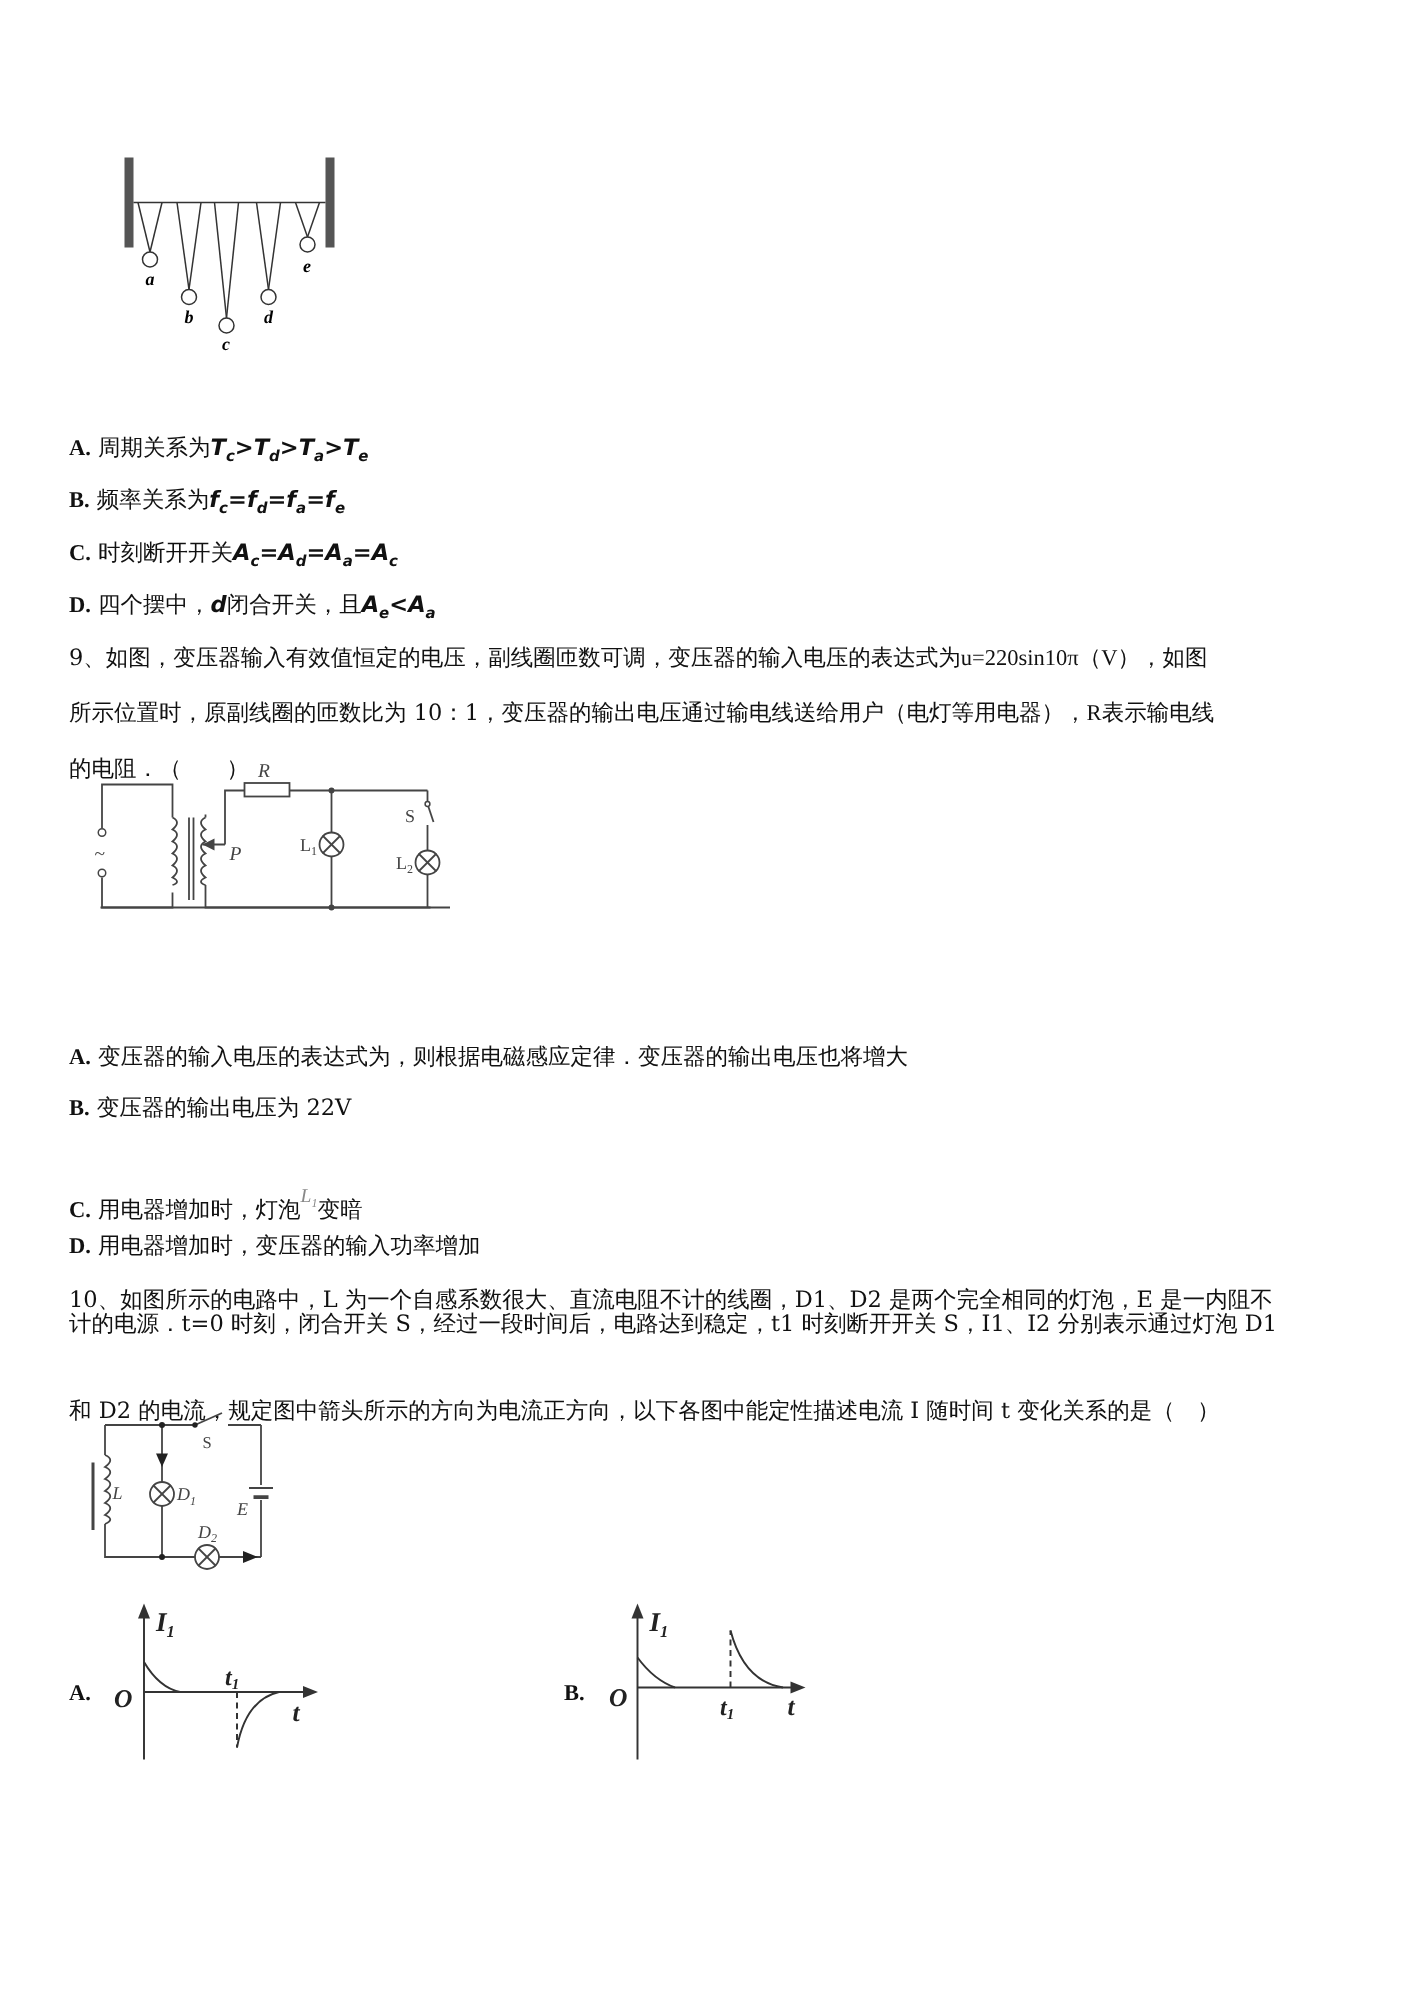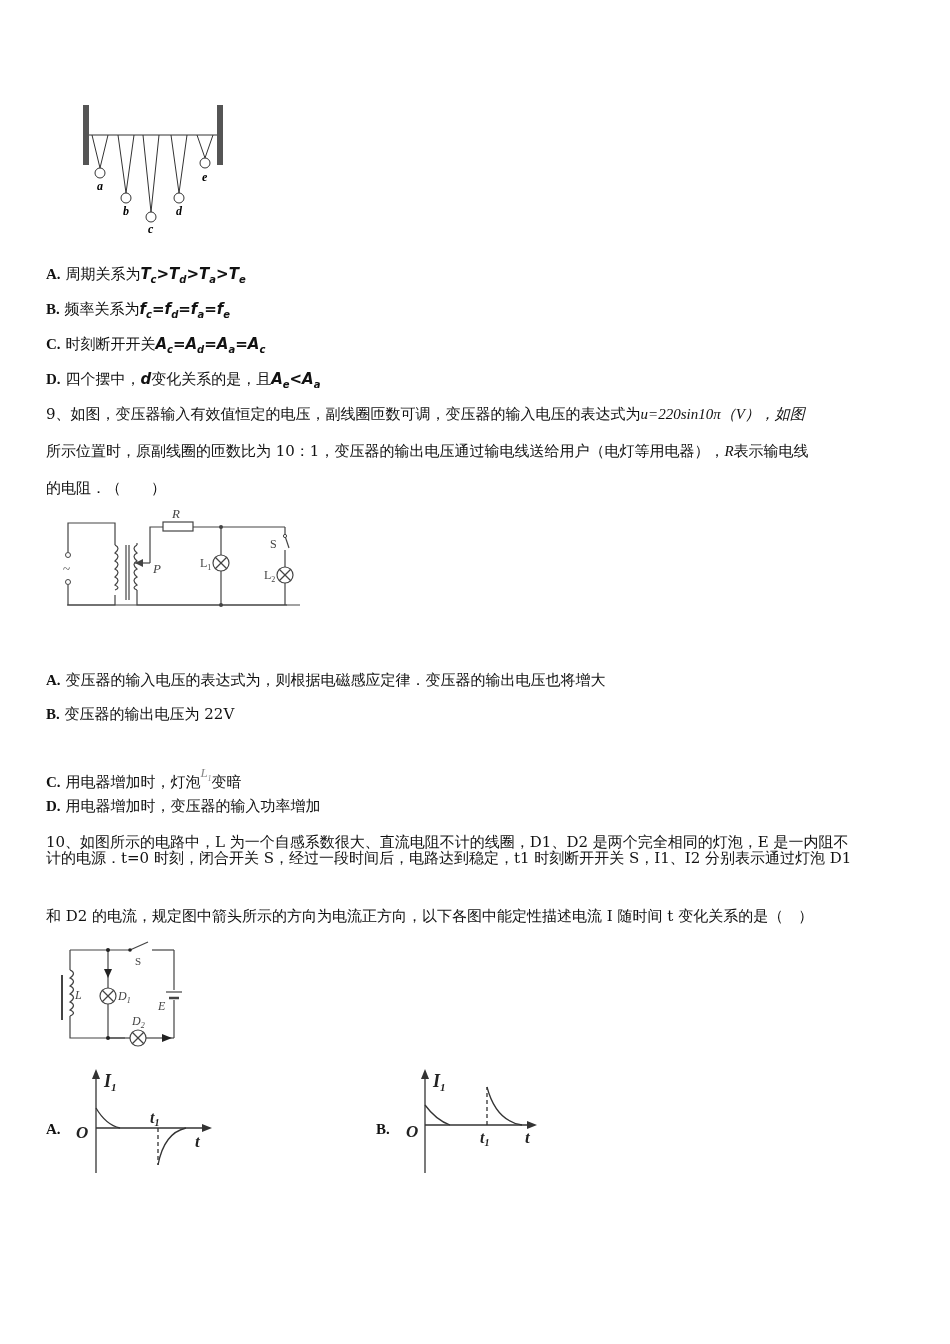--- a/index.html
+++ b/index.html
@@ -1,23 +1,23 @@
 <!DOCTYPE html>
 <html><head>
   <meta charset="utf-8">
   <style>
     html, body { margin: 0; padding: 0; background: #ffffff; }
     body { width: 950px; height: 1344px; position: relative; overflow: hidden;
            font-family: "DejaVu Serif", "Liberation Serif", serif; color: #111; }
     .abs { position: absolute; }
-    .line { position: absolute; left: 46px; font-size: 15px; line-height: 28px; white-space: nowrap; }
+    .line { position: absolute; left: 46px; font-size: 15px; line-height: 16px; white-space: nowrap; margin-top: 30px; }
     .opt-label { font-weight: bold; font-family: "Liberation Serif", serif; }
     .math { font-family: "DejaVu Sans", sans-serif; font-weight: bold; font-style: italic; }
     .math sub { font-size: 10px; font-weight: bold; font-style: italic; }
-    .ital { font-style: italic; font-family: "Liberation Serif", serif; }
+    .ital { font-family: "Liberation Serif", serif; }
     .l1-inline { font-family: "Liberation Serif", serif; font-style: italic; color: #888; font-size: 13px; position: relative; top: -10px; }
     .l1-inline sub { font-size: 8px; }
     svg text { font-family: "Liberation Serif", serif; }
   </style>
 </head>
 <body>
 
 <svg class="abs" style="left:75px;top:100px" width="160" height="135" viewBox="0 0 160 135">
   <rect x="8" y="5" width="6" height="60" fill="#555"></rect>
   <rect x="142" y="5" width="6" height="60" fill="#555"></rect>
@@ -56,21 +56,21 @@
 <div class="line" style="top:295px">
   <span class="opt-label">B.</span>
   <span>频率关系为</span><span class="math">f<sub>c</sub>=f<sub>d</sub>=f<sub>a</sub>=f<sub>e</sub></span>
 </div>
 <div class="line" style="top:330px">
   <span class="opt-label">C.</span>
   <span>时刻断开开关</span><span class="math">A<sub>c</sub>=A<sub>d</sub>=A<sub>a</sub>=A<sub>c</sub></span>
 </div>
 <div class="line" style="top:365px">
   <span class="opt-label">D.</span>
-  <span>四个摆中，</span><span class="math">d</span><span>变化关系的是，且</span><span class="math">A<sub>e</sub>&lt;A<sub>a</sub></span>
+  <span>四个摆中，</span><span class="math">d</span><span>闭合开关，且</span><span class="math">A<sub>e</sub>&lt;A<sub>a</sub></span>
 </div>
 
 <div class="line" style="top:400px">
   <span>9、如图，变压器输入有效值恒定的电压，副线圈匝数可调，变压器的输入电压的表达式为</span><span class="ital">u=220sin10π（V），如图</span>
 </div>
 <div class="line" style="top:437px">
   <span>所示位置时，原副线圈的匝数比为 10：1，变压器的输出电压通过输电线送给用户（电灯等用电器），</span><span class="ital">R</span><span>表示输电线</span>
 </div>
 <div class="line" style="top:474px">
   <span>的电阻．（　　）</span>

